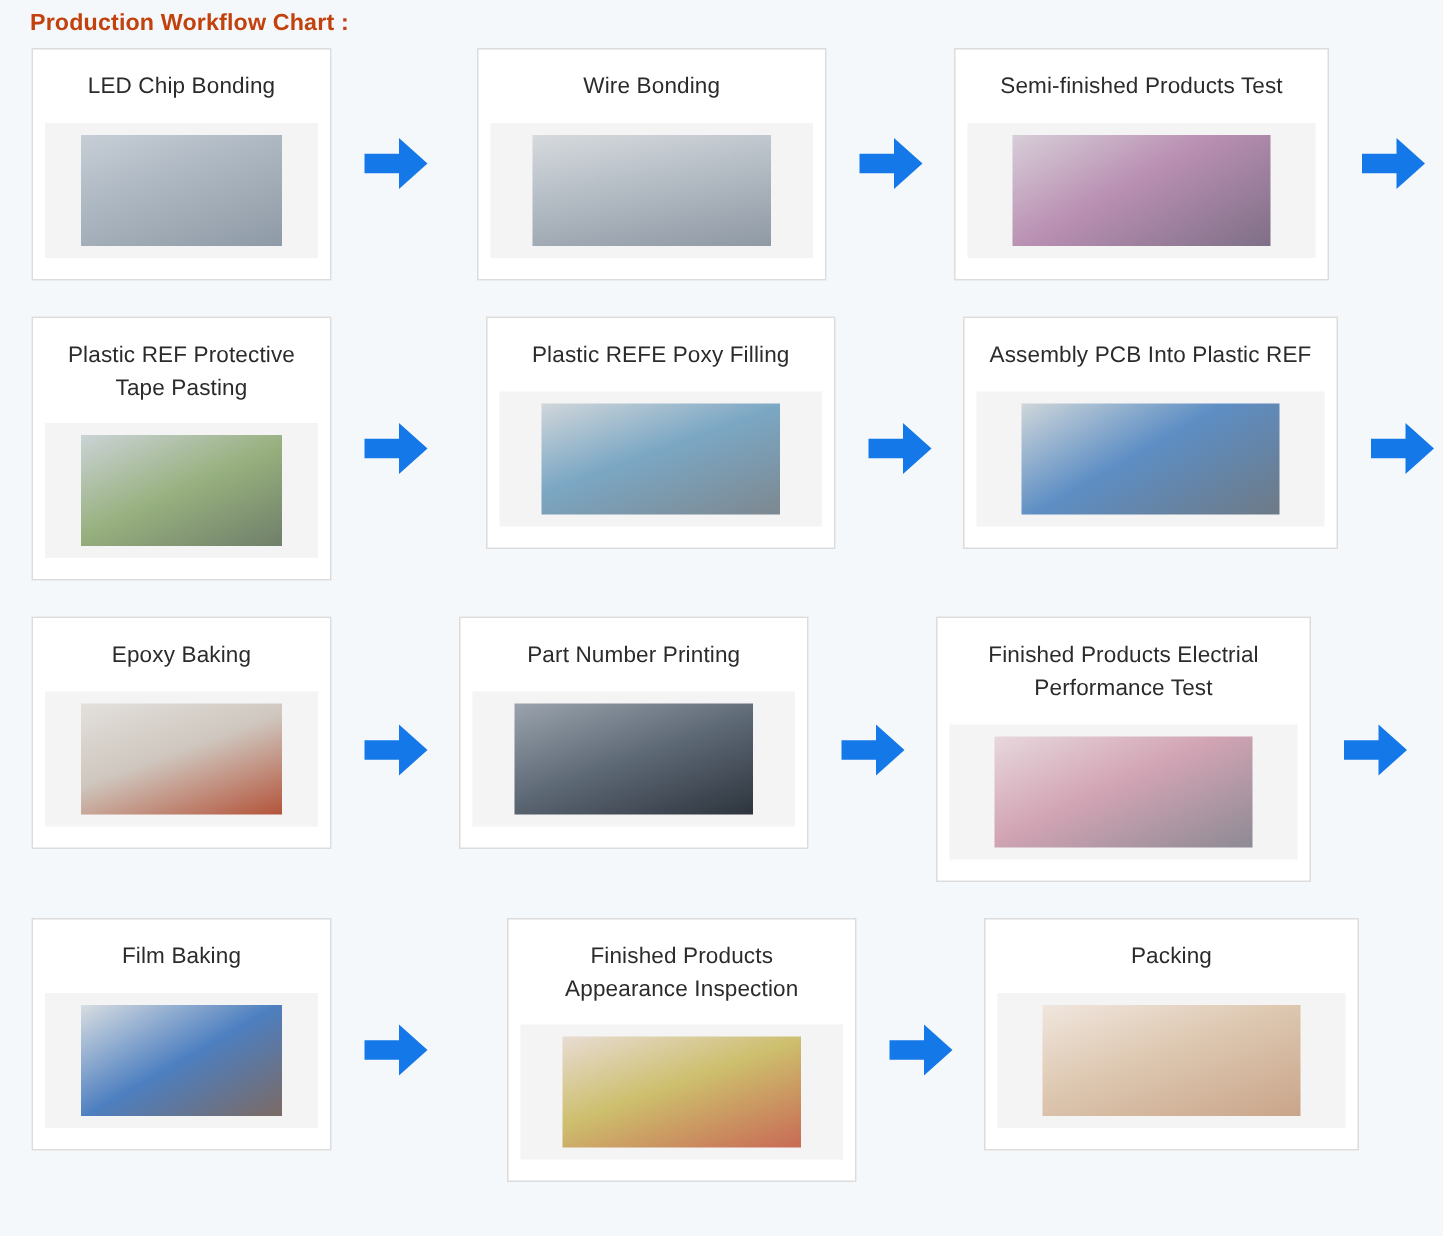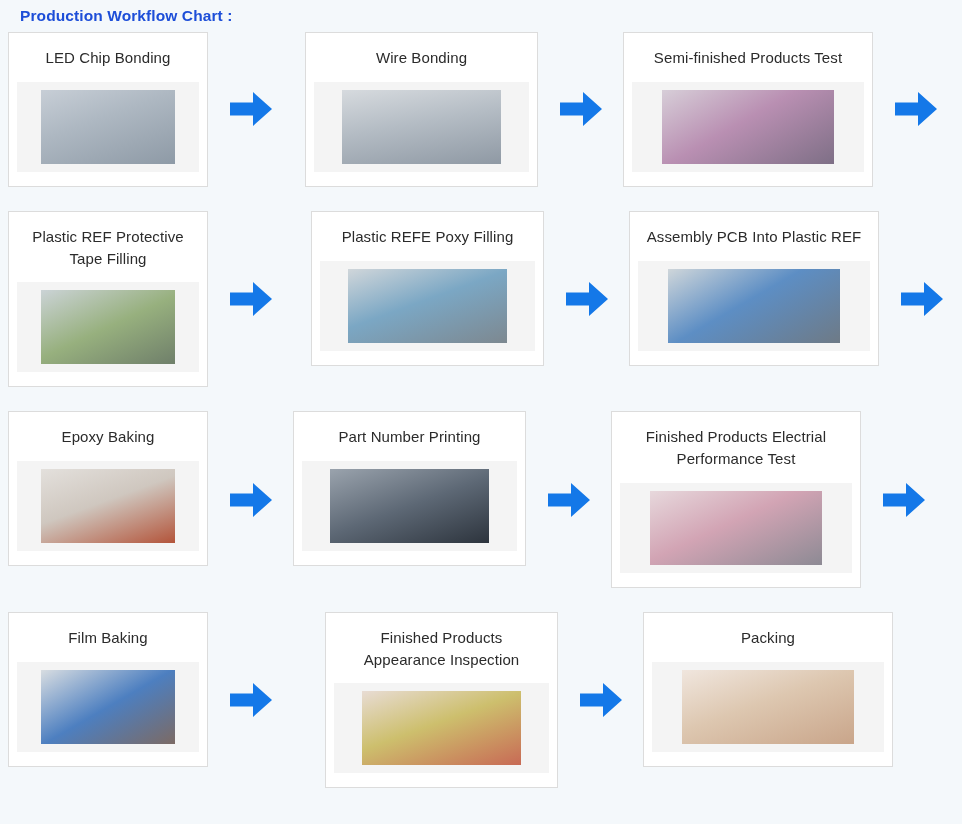--- a/index.html
+++ b/index.html
@@ -18,41 +18,41 @@
     width: 962px;
     height: 824px;
     background: #f4f8fb;
   }
   #page-title {
     position: absolute;
     left: 20px;
     top: 5px;
     font-size: 15.5px;
     font-weight: bold;
-    color: #1d4ed8;
+    color: #c2410c;
     letter-spacing: 0.1px;
     line-height: 22px;
   }
   .grid {
     position: absolute;
     left: 0;
     top: 32px;
     width: 962px;
   }
   .row {
     position: relative;
     display: flex;
     align-items: flex-start;
   }
   
   .cell {
     position: relative;
     flex: 0 0 auto;
   }
-  .cell.c1 { width: 200px; margin-left: 8px; }
+  .cell.c1 { width: 200px; margin-left: 21px; }
   .cell.c2 { width: 233px; margin-left: 85px; }
   .cell.c3 { width: 250px; margin-left: 85px; }
 
   .arrow-slot {
     flex: 0 0 auto;
     width: 85px;
     display: flex;
     align-items: center;
     justify-content: center;
     align-self: stretch;
@@ -163,21 +163,21 @@
         </div>
         <div class="arrow-slot" style="margin-left: 0px; position: relative; width: 85px;">
           <svg class="arrow" viewBox="0 0 46 46" xmlns="http://www.w3.org/2000/svg" aria-hidden="true">
             <path d="M2 16.5 H25 V6 L44 23 L25 40 V29.5 H2 Z" fill="#1478e8"></path>
           </svg>
         </div>
       </div>
       <div class="row" style="margin-top: 24px;">
         <div class="cell c1">
           <div class="card">
-            <div class="card-title">Plastic REF Protective Tape Filling</div>
+            <div class="card-title">Plastic REF Protective Tape Pasting</div>
             <div class="photo-band">
               <div class="photo ph-d"></div>
             </div>
           </div>
         </div>
         <div class="arrow-slot" style="margin-left: 0px; position: relative; width: 85px;">
           <svg class="arrow" viewBox="0 0 46 46" xmlns="http://www.w3.org/2000/svg" aria-hidden="true">
             <path d="M2 16.5 H25 V6 L44 23 L25 40 V29.5 H2 Z" fill="#1478e8"></path>
           </svg>
         </div>

